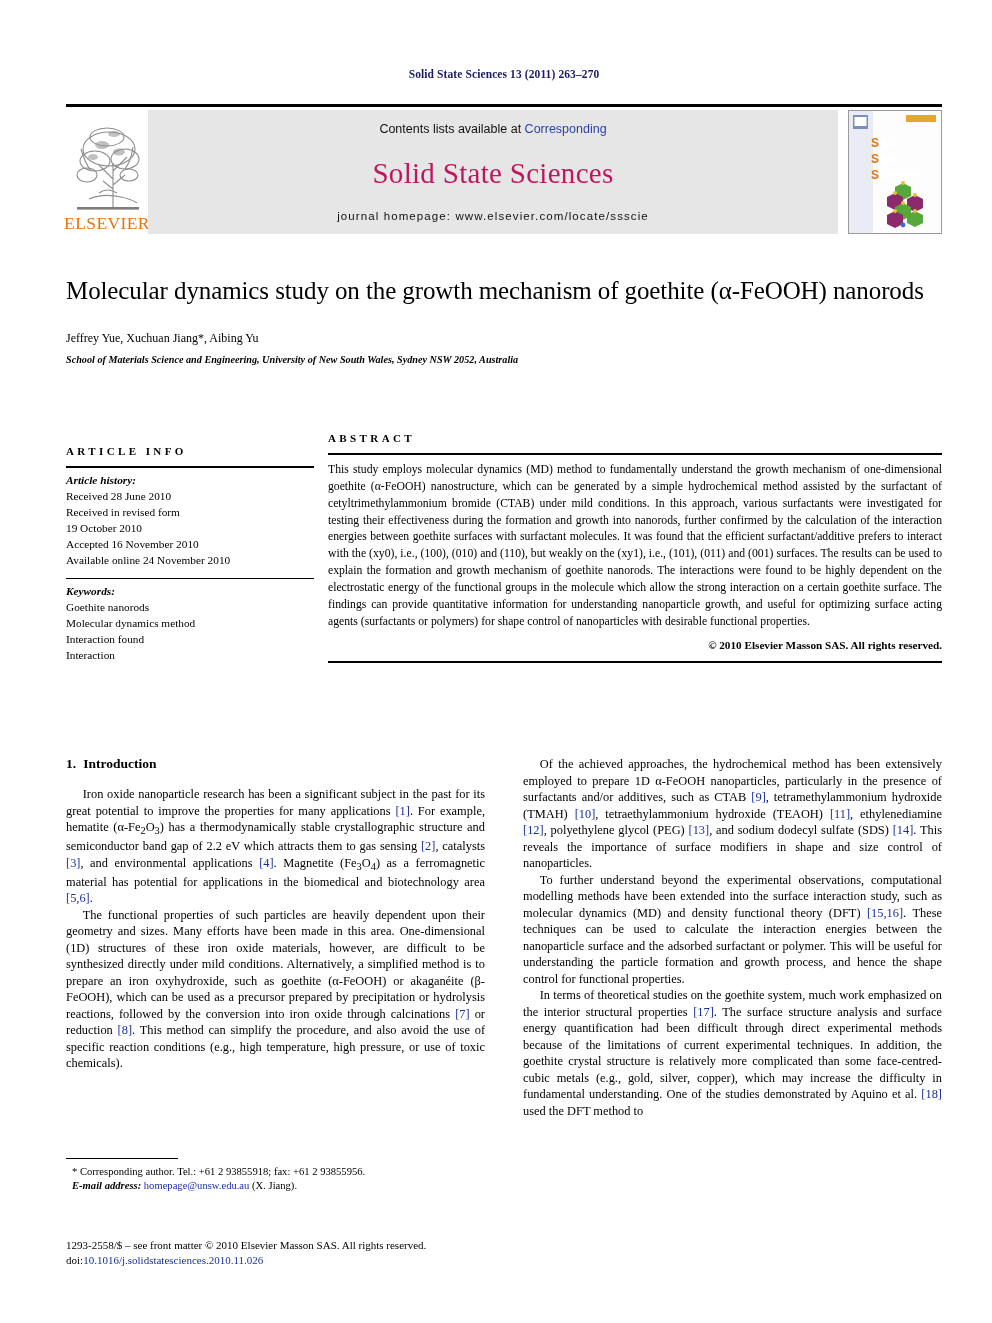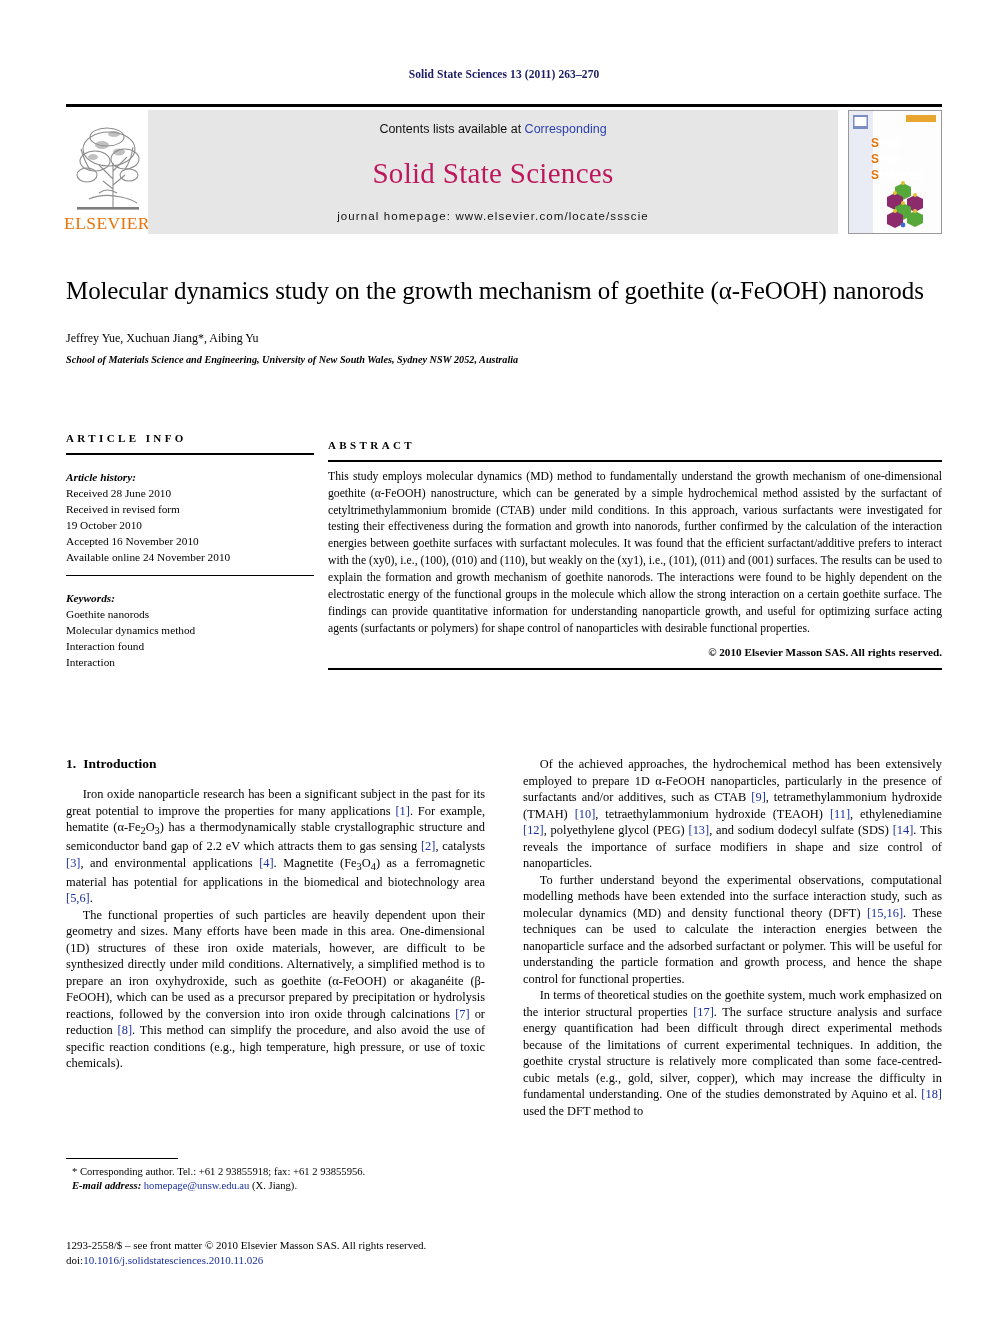--- a/index.html
+++ b/index.html
@@ -140,21 +140,21 @@
   }
   .col-info { width: 248px; flex: 0 0 248px; }
   .col-abstract { flex: 1 1 auto; }
   .sec-label {
     font-family: "Liberation Serif", serif;
     font-weight: bold;
     font-size: 11px;
     letter-spacing: 3.4px;
   }
   .rule-thick { border-top: 2px solid #000; margin-top: 9px; }
-  .info-group { font-size: 11.3px; line-height: 1.42; padding-top: 14px; }
+  .info-group { font-size: 11.3px; line-height: 1.42; padding-top: 4px; }
   .info-group .grp-title { font-style: italic; font-weight: bold; }
   .info-sep { border-top: 1px solid #000; margin: 10px 0 0 0; }
 
   .abstract-body {
     font-size: 11.7px;
     line-height: 1.44;
     text-align: justify;
     padding-top: 7px;
     color: #000;
   }

